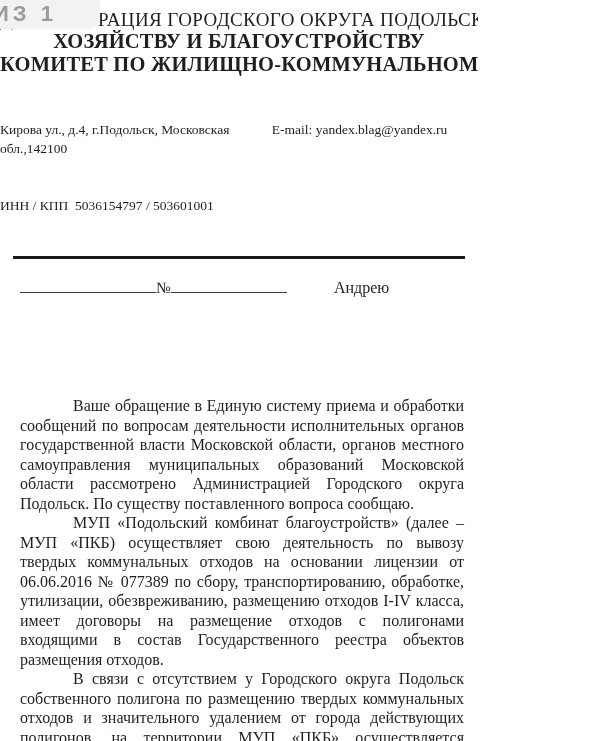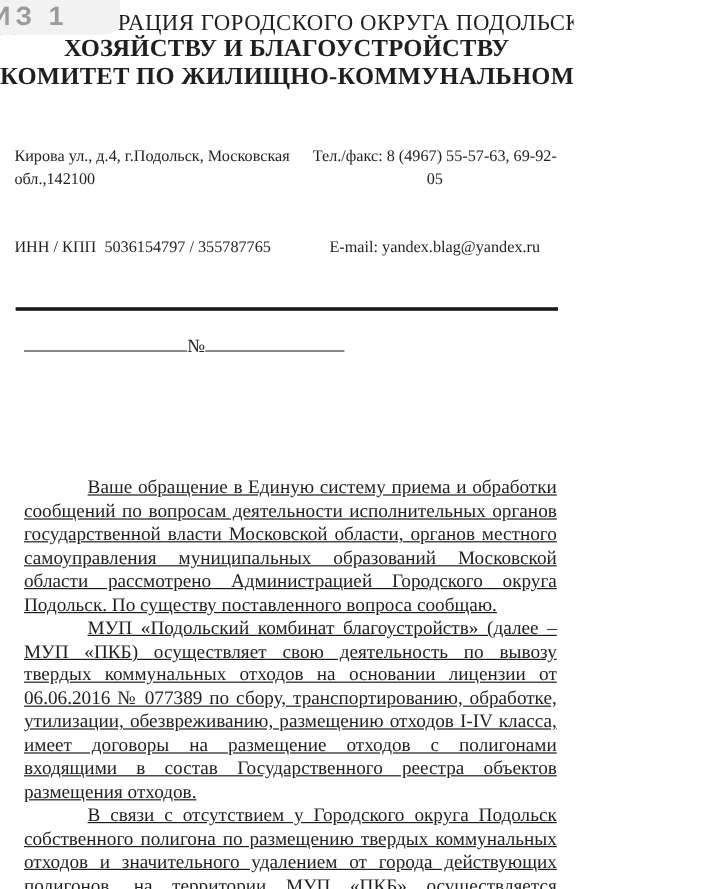--- a/index.html
+++ b/index.html
@@ -28,21 +28,21 @@
     font-size:22px;
     letter-spacing:4px;
     color:#9b9b9b;
     white-space:nowrap;
   }
   .header{padding-top:9px;text-align:center;line-height:1.12;}
   .org-line{font-size:19px;letter-spacing:0.4px;white-space:nowrap;}
   .committee-line{font-size:20.5px;font-weight:bold;letter-spacing:0.2px;white-space:nowrap;}
   .contacts{
     display:flex;
-    margin:7px 14px 0 12px;
+    margin:7px 14px 0 0;
     font-size:13.5px;
     line-height:1.4;
   }
   .contacts .left{width:55%;text-align:left;white-space:pre-wrap;}
   .contacts .right{flex:1;text-align:center;white-space:pre-wrap;}
   .rule{
     margin:3px 13px 0 13px;
     border-top:3px solid #1a1a1a;
     height:0;
   }
@@ -60,57 +60,57 @@
     vertical-align:baseline;
   }
   .ref-right{margin-left:24px;font-size:16px;}
   .ref-right .row{margin-bottom:12px;white-space:nowrap;}
   .body-text{
     margin:84px 14px 0 20px;
     font-size:16px;
     line-height:19.5px;
     text-align:justify;
   }
-  .body-text p{margin:0;text-indent:53px;text-decoration:underline;}
+  .body-text p{margin:0;text-indent:53px;}
 </style>
 </head>
 <body>
 
 <div class="page">
 
   <div class="overlay-box">
     <span class="overlay-text">ИЗ 1</span>
   </div>
 
   <div class="header">
     <div class="org-line">ДМИНИСТРАЦИЯ ГОРОДСКОГО ОКРУГА ПОДОЛЬСК</div>
     <div class="committee-line">ХОЗЯЙСТВУ И БЛАГОУСТРОЙСТВУ</div>
     <div class="committee-line">КОМИТЕТ ПО ЖИЛИЩНО-КОММУНАЛЬНОМУ</div>
   </div>
 
   <div class="contacts">
     <div class="left">
       <div>Кирова ул., д.4, г.Подольск, Московская обл.,142100</div>
-      <div>ИНН / КПП  5036154797 / 355787765</div>
+      <div>ИНН / КПП  5036154797 / 503601001</div>
     </div>
     <div class="right">
-      <div>Тел./факс: 8 (4967) 55-57-63, 69-92-05</div>
       <div>E-mail: yandex.blag@yandex.ru</div>
     </div>
   </div>
 
   <div class="rule"></div>
 
   <div class="ref-block">
     <div class="ref-left">
       <div class="row">
         <span class="blank" style="width:136px"></span><span>№</span><span class="blank" style="width:116px"></span>
       </div>
     </div>
     <div class="ref-right">
+      <div class="row">Андрею</div>
     </div>
   </div>
 
   <div class="body-text">
     <p>Ваше обращение в Единую систему приема и обработки сообщений по вопросам деятельности исполнительных органов государственной власти Московской области, органов местного самоуправления муниципальных образований Московской области рассмотрено Администрацией Городского округа Подольск. По существу поставленного вопроса сообщаю.</p>
     <p>МУП «Подольский комбинат благоустройств» (далее – МУП «ПКБ) осуществляет свою деятельность по вывозу твердых коммунальных отходов на основании лицензии от 06.06.2016 № 077389 по сбору, транспортированию, обработке, утилизации, обезвреживанию, размещению отходов I-IV класса, имеет договоры на размещение отходов с полигонами входящими в состав Государственного реестра объектов размещения отходов.</p>
     <p>В связи с отсутствием у Городского округа Подольск собственного полигона по размещению твердых коммунальных отходов и значительного удалением от города действующих полигонов, на территории МУП «ПКБ» осуществляется временное складирование отходов с предварительной подготовкой отходов к дальнейшей утилизации.</p>
 
   </div>
 

